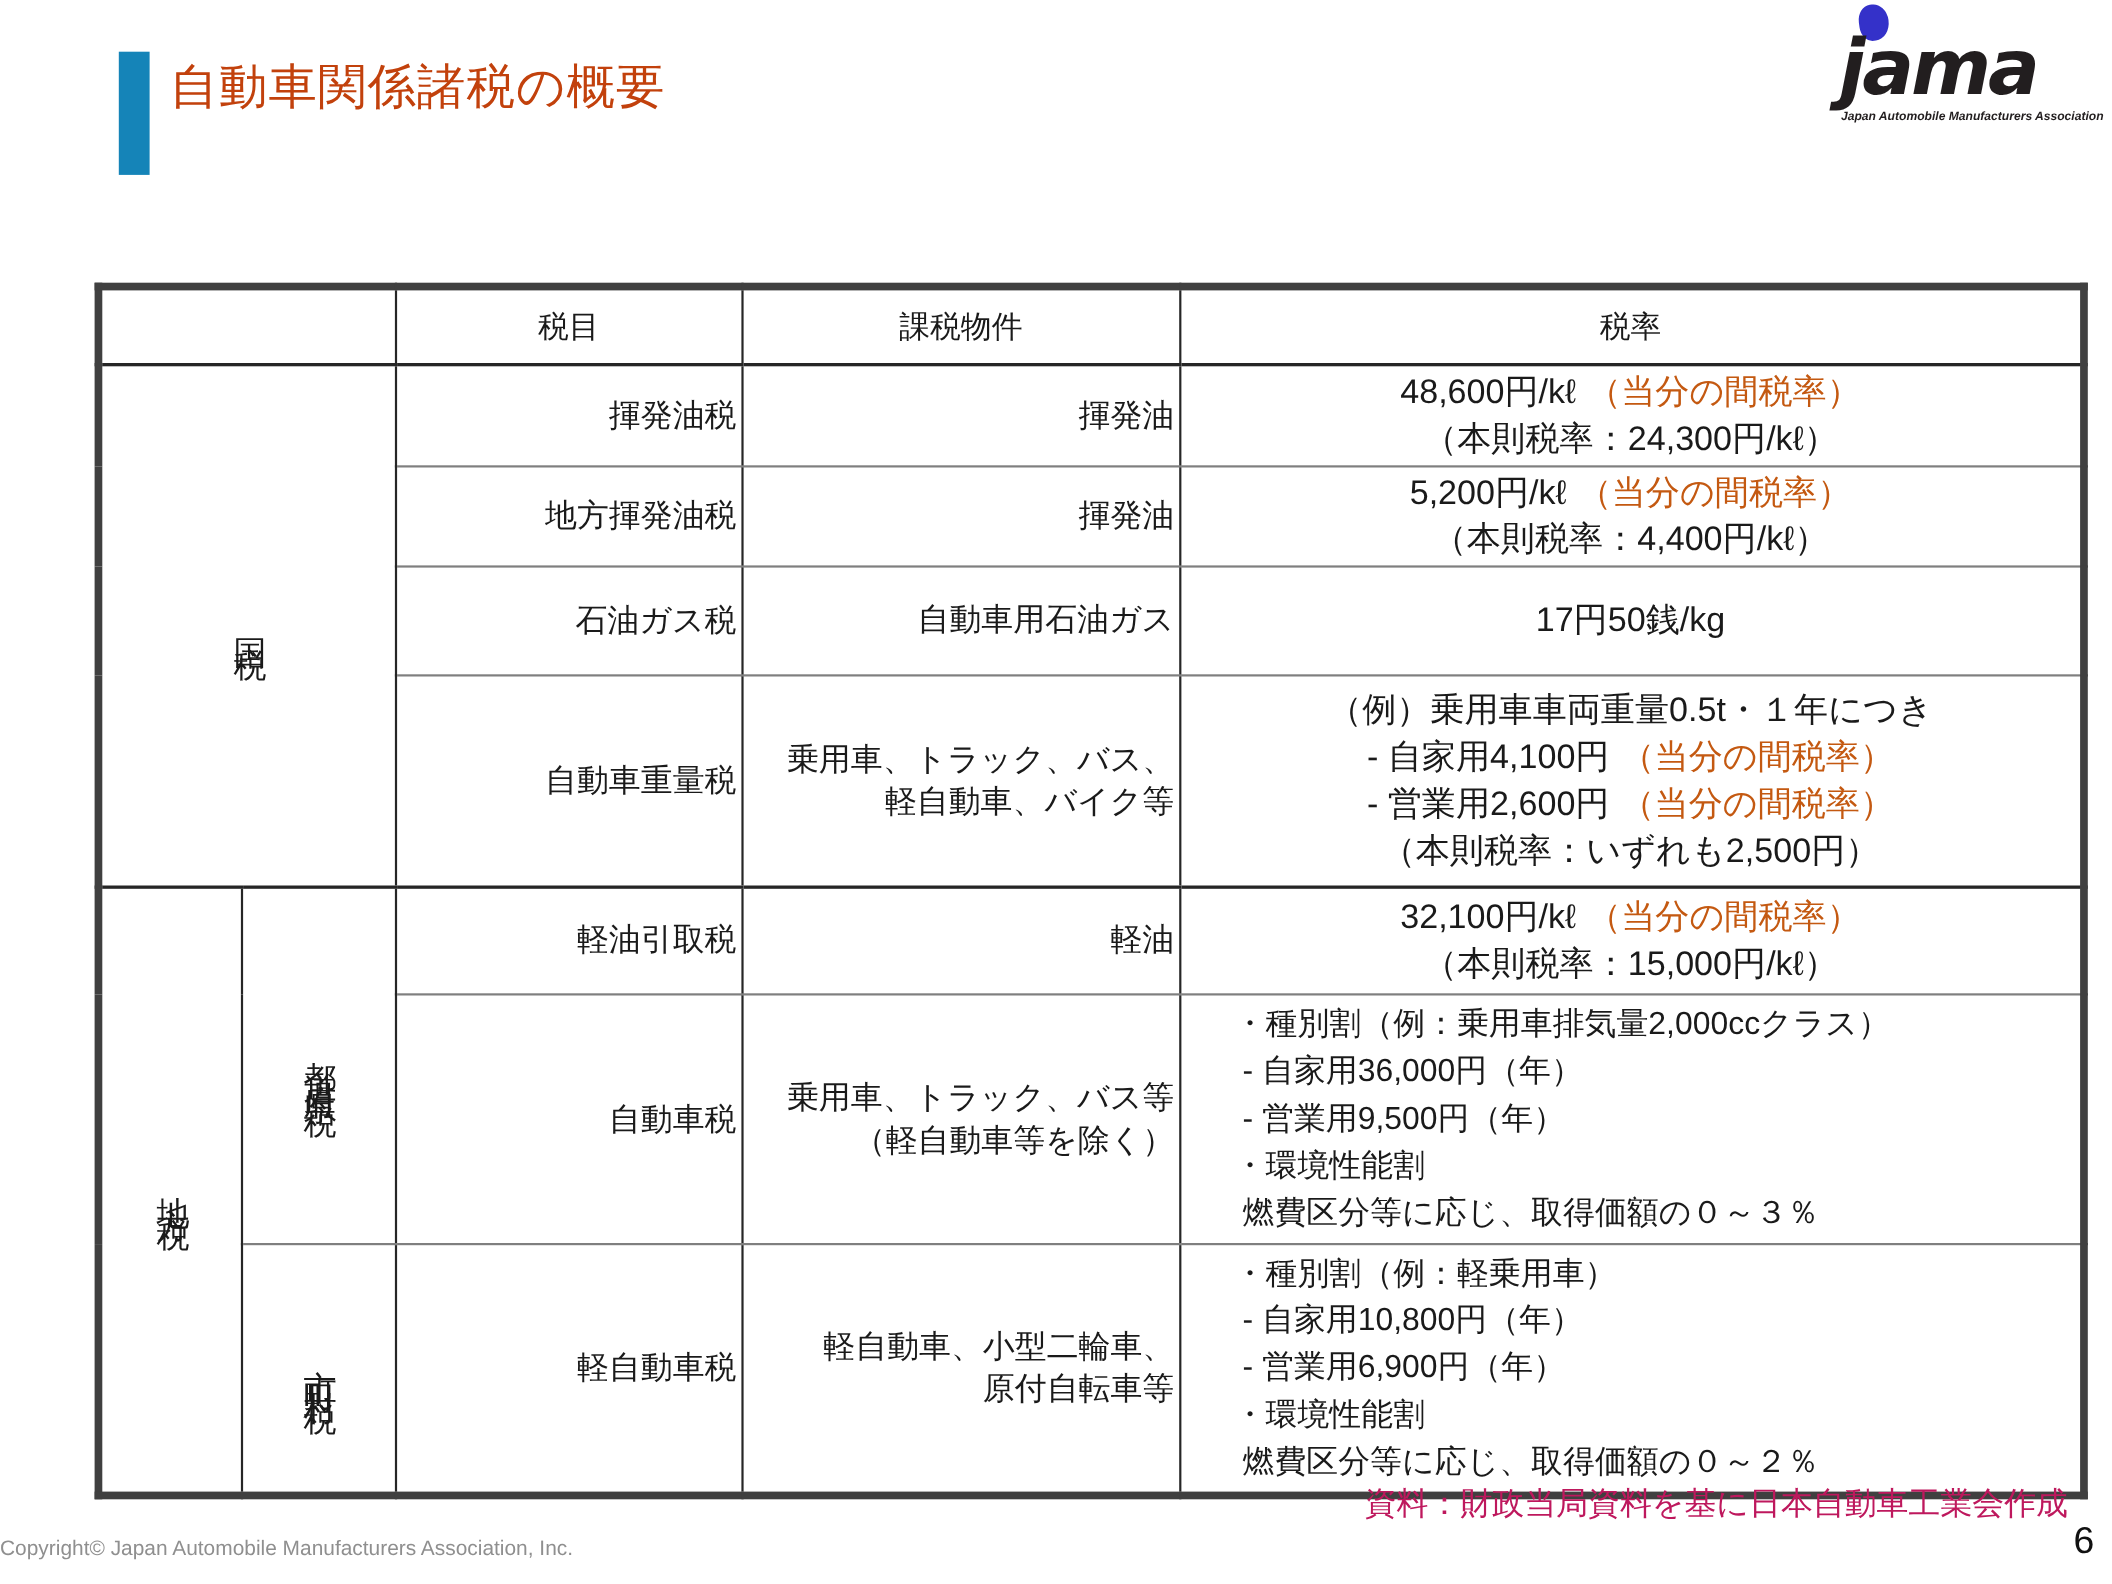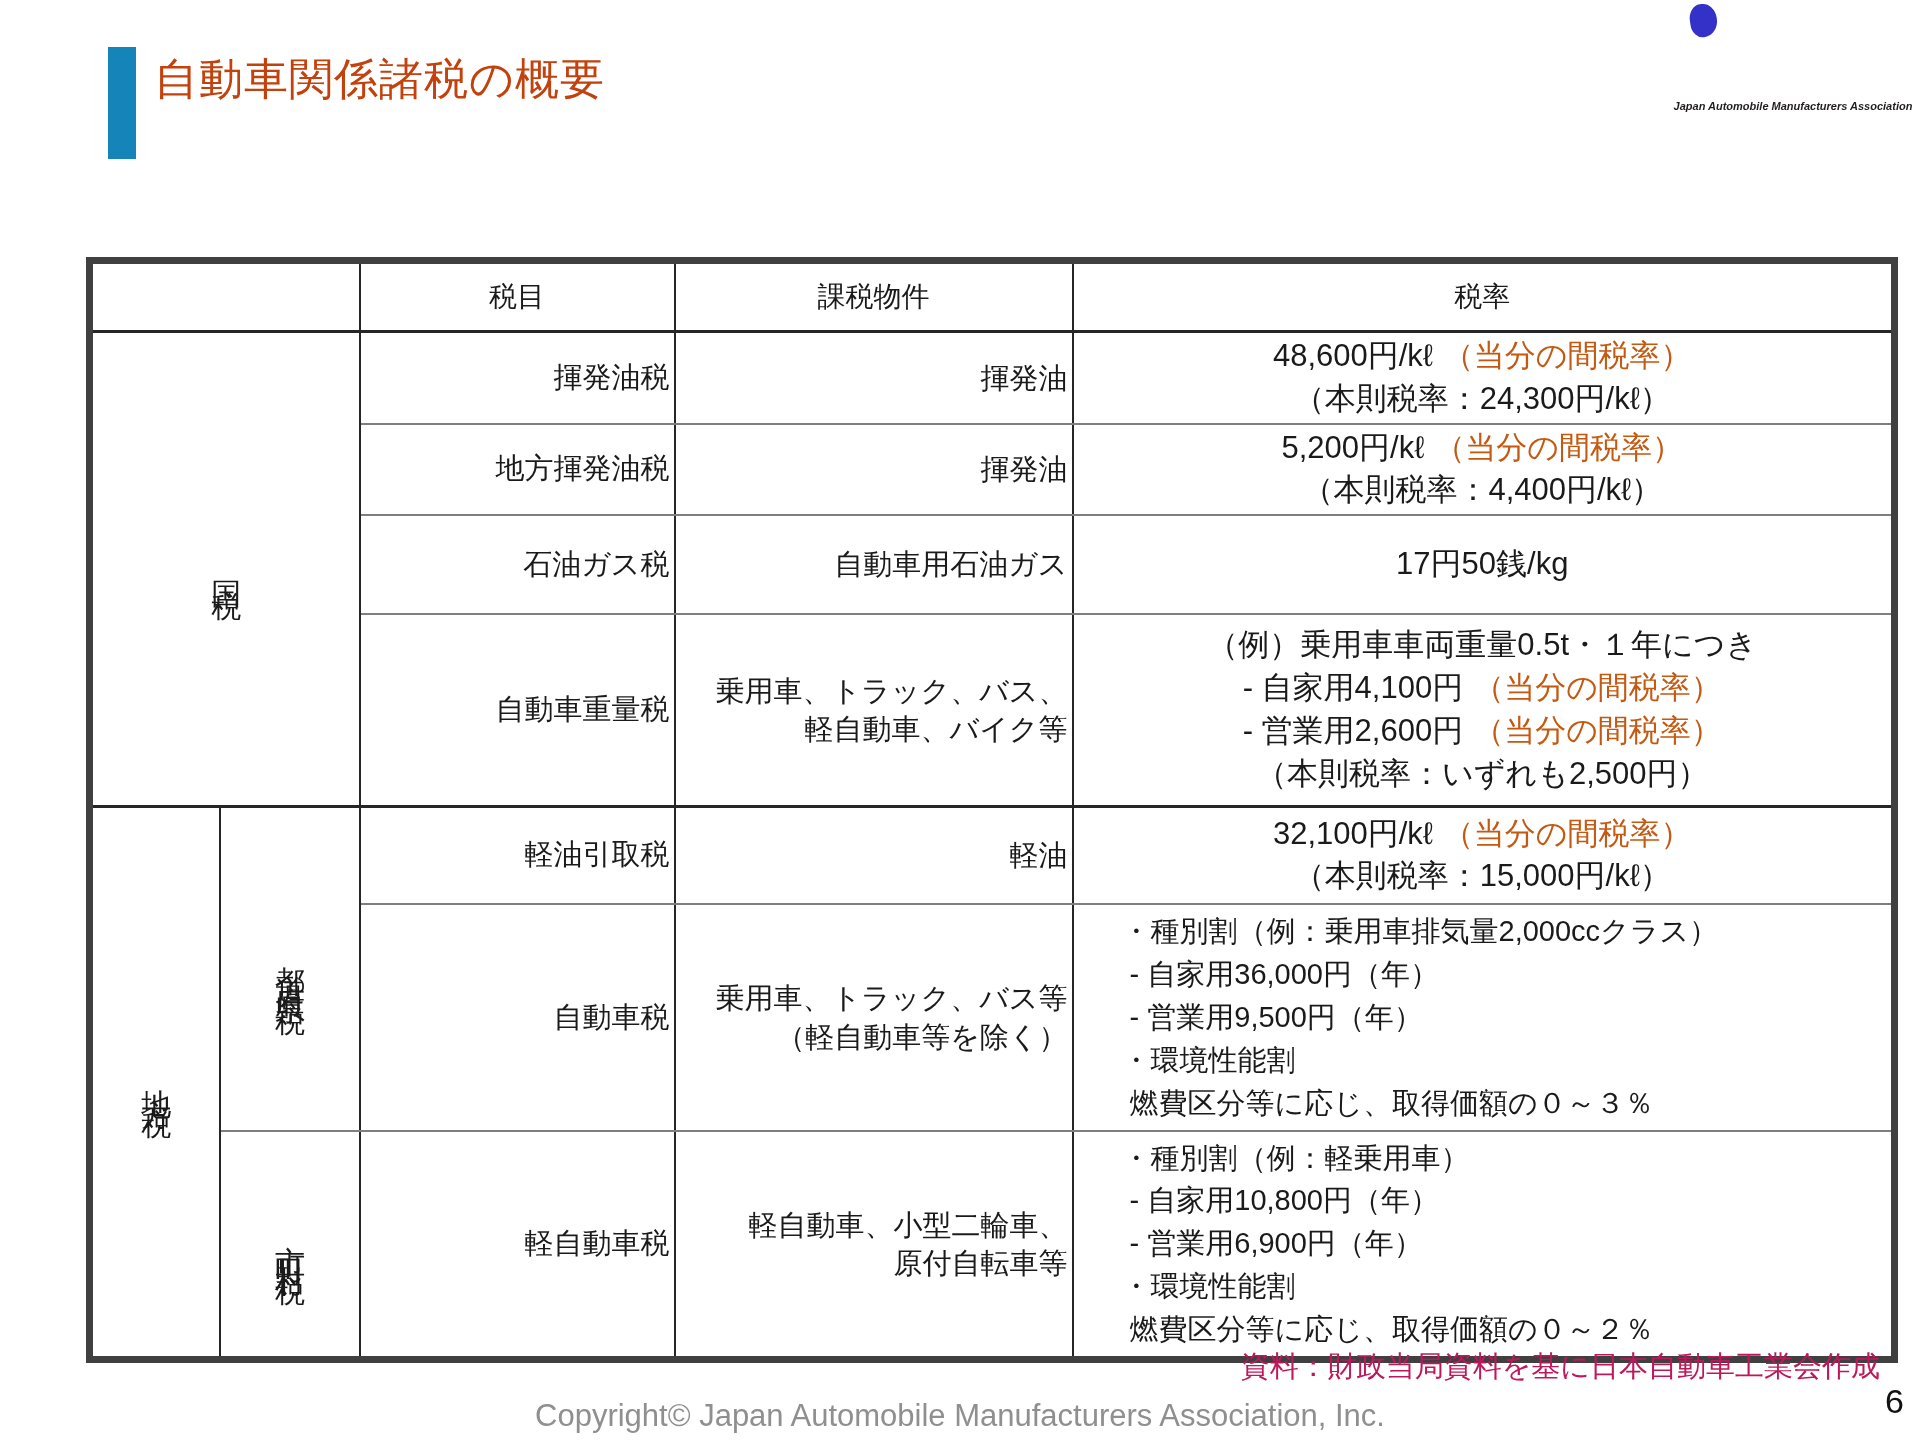--- a/index.html
+++ b/index.html
@@ -40,32 +40,33 @@
   td.rc{text-align:center;vertical-align:middle;font-size:31px;}
   td.rc .rl{line-height:1.38;white-space:pre-wrap;}
   td.rl5{text-align:left;vertical-align:middle;font-size:29px;padding-left:10px;}
   td.rl5 .rl{line-height:1.48;white-space:pre-wrap;margin-left:38px;}
   .o{color:#C45911;margin-left:10px;}
   .o:empty{display:none;}
   .ol{line-height:1.32;}
 
   
   .source{position:absolute;right:40px;top:1347px;font-size:29px;color:#be185d;}
-  .copyright{position:absolute;left:0;top:1398px;width:100%;text-align:center;
-             font-size:31px;color:#8f8f8f;}
+  .copyright{position:absolute;left:0;top:1398px;width:100%;
+             font-size:19px;color:#8f8f8f;}
   .pagenum{position:absolute;right:16px;top:1382px;font-size:34px;color:#111;}
 </style>
 </head>
 <body>
 
 <div class="accent-bar"></div>
 <h1 class="page-title">自動車関係諸税の概要</h1>
 
 <div class="logo">
   <span class="logo-dot"></span>
+  <span class="logo-text">jama</span>
   <div class="logo-tagline">Japan Automobile Manufacturers Association</div>
 </div>
 
 <table class="tax">
   <colgroup>
     <col style="width:130px">
       <col style="width:140px">
       <col style="width:315px">
     <col style="width:398px">
       <col style="width:822px">

